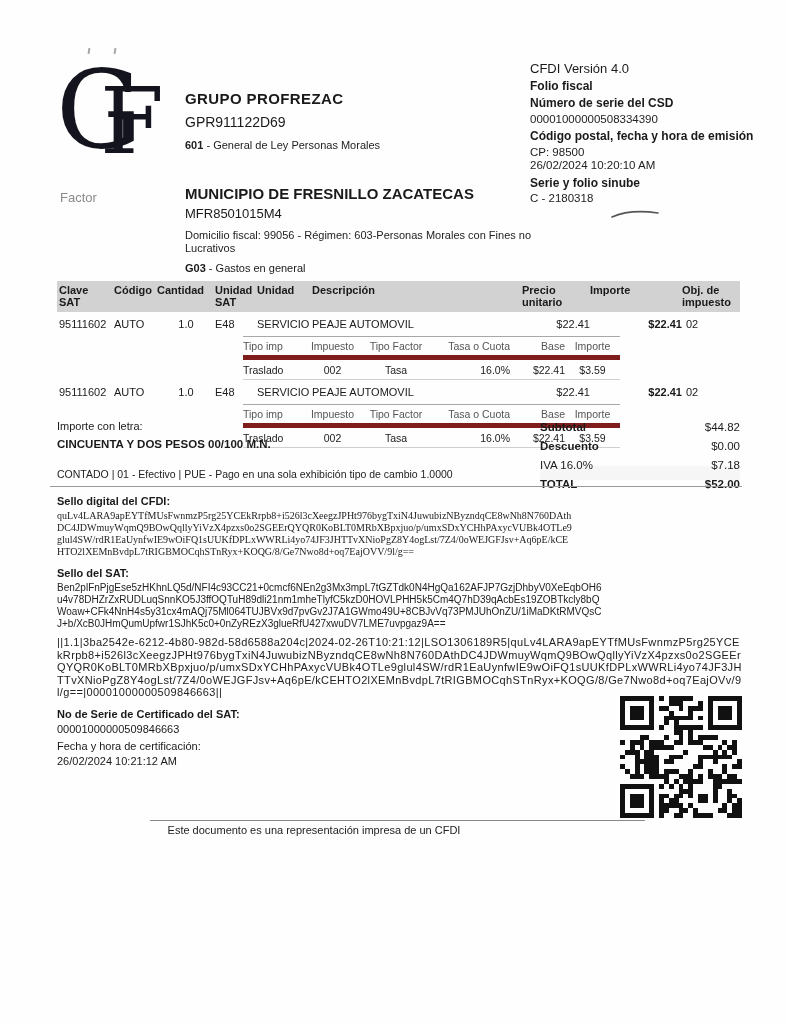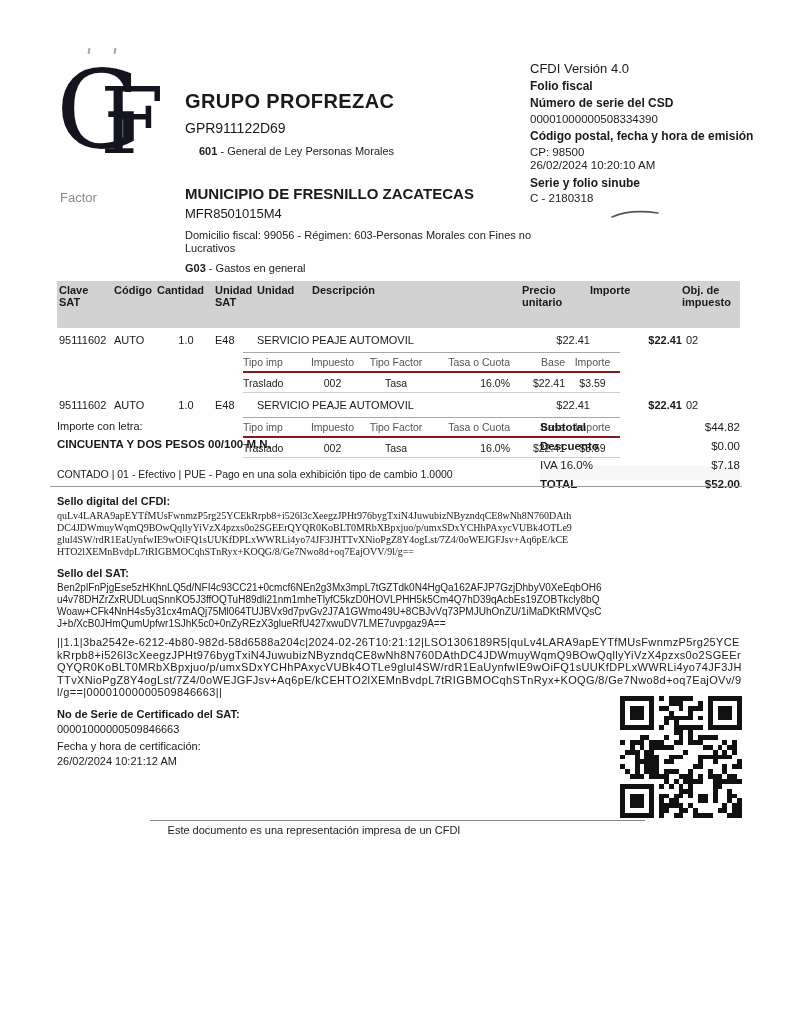--- a/index.html
+++ b/index.html
@@ -10,53 +10,53 @@
   
   .streak{position:absolute;background:#efefef;opacity:.55;border-radius:2px;}
   .tick{position:absolute;width:2px;height:6px;background:#777;opacity:.65;transform:rotate(8deg);}
 
   
   .logo{position:absolute;left:56px;top:62px;width:130px;height:125px;color:#14141f;}
   .logo .g{position:absolute;left:0;top:-6px;font-family:"DejaVu Serif",serif;font-size:108px;line-height:108px;}
   .logo .f{position:absolute;left:44px;top:14px;font-family:"DejaVu Serif",serif;font-size:92px;line-height:92px;}
 
   .issuer{position:absolute;left:185px;top:90px;}
-  .issuer .name{font-size:20px;font-weight:bold;letter-spacing:.4px;}
+  .issuer .name{font-size:15px;font-weight:bold;letter-spacing:.4px;}
   .issuer .rfc{font-size:14px;margin-top:7px;}
-  .issuer .reg{font-size:11px;margin-top:9px;color:#222;margin-left:14px;}
+  .issuer .reg{font-size:11px;margin-top:9px;color:#222;}
   .issuer .reg b{font-weight:bold;}
 
   .cfdi{position:absolute;left:530px;top:62px;width:235px;font-size:11.5px;line-height:13.5px;}
   .cfdi .ver{font-size:13px;margin-bottom:4px;}
   .cfdi .lab{font-weight:bold;font-size:12px;margin-top:4px;margin-bottom:2px;}
   .cfdi .val{color:#222;}
   .folio-val{width:150px;overflow-wrap:break-word;}
   .penmark{position:absolute;left:610px;top:208px;}
 
   .client-label{position:absolute;left:60px;top:190px;font-size:13px;color:#8a8a8a;}
   .client{position:absolute;left:185px;top:185px;width:370px;}
   .client .name{font-size:15px;font-weight:bold;}
   .client .rfc{font-size:13px;margin-top:4px;}
   .client .dom{font-size:11px;margin-top:8px;width:362px;line-height:13px;color:#222;}
   .client .uso{font-size:11px;margin-top:7px;}
   .client .uso b{font-weight:bold;}
 
   
   .itable{position:absolute;left:57px;top:281px;width:683px;font-size:11px;}
   .irow{display:grid;grid-template-columns:55px 43px 58px 42px 55px 210px 68px 92px 60px;column-gap:0;}
-  .ihead{background:#d2d2d2;font-weight:bold;padding:3px 2px 20px 2px;line-height:12px;}
+  .ihead{background:#d2d2d2;font-weight:bold;padding:3px 2px 4px 2px;line-height:12px;}
   .ihead > div{padding-right:4px;}
   .idata{padding:6px 2px 2px 2px;}
   .num{text-align:right;}
   .ctr{text-align:center;}
   .bld{font-weight:bold;}
 
   .taxtable{margin-left:186px;width:377px;font-size:10.5px;margin-top:4px;}
   .trow{display:grid;grid-template-columns:62px 55px 72px 78px 55px 55px;}
-  .thead{color:#555;border-top:1px solid #a8a8a8;border-bottom:2px solid #7f1d1d;padding:3px 0;}
+  .thead{color:#555;border-top:1px solid #a8a8a8;border-bottom:5px solid #7f1d1d;padding:3px 0;}
   .tdata{padding:4px 0 3px 0;border-bottom:1px solid #cfcfcf;}
 
   
   .letra{position:absolute;left:57px;top:420px;font-size:11px;}
   .letra .l2{font-weight:bold;font-size:11.5px;margin-top:6px;}
   .totals{position:absolute;left:540px;top:420px;width:200px;font-size:11.5px;}
   .totrow{display:flex;justify-content:space-between;margin-bottom:5px;line-height:14px;}
   .payline{position:absolute;left:57px;top:468px;font-size:10.5px;color:#222;}
   .divider{position:absolute;left:50px;width:692px;border-top:1px solid #9a9a9a;}
 

